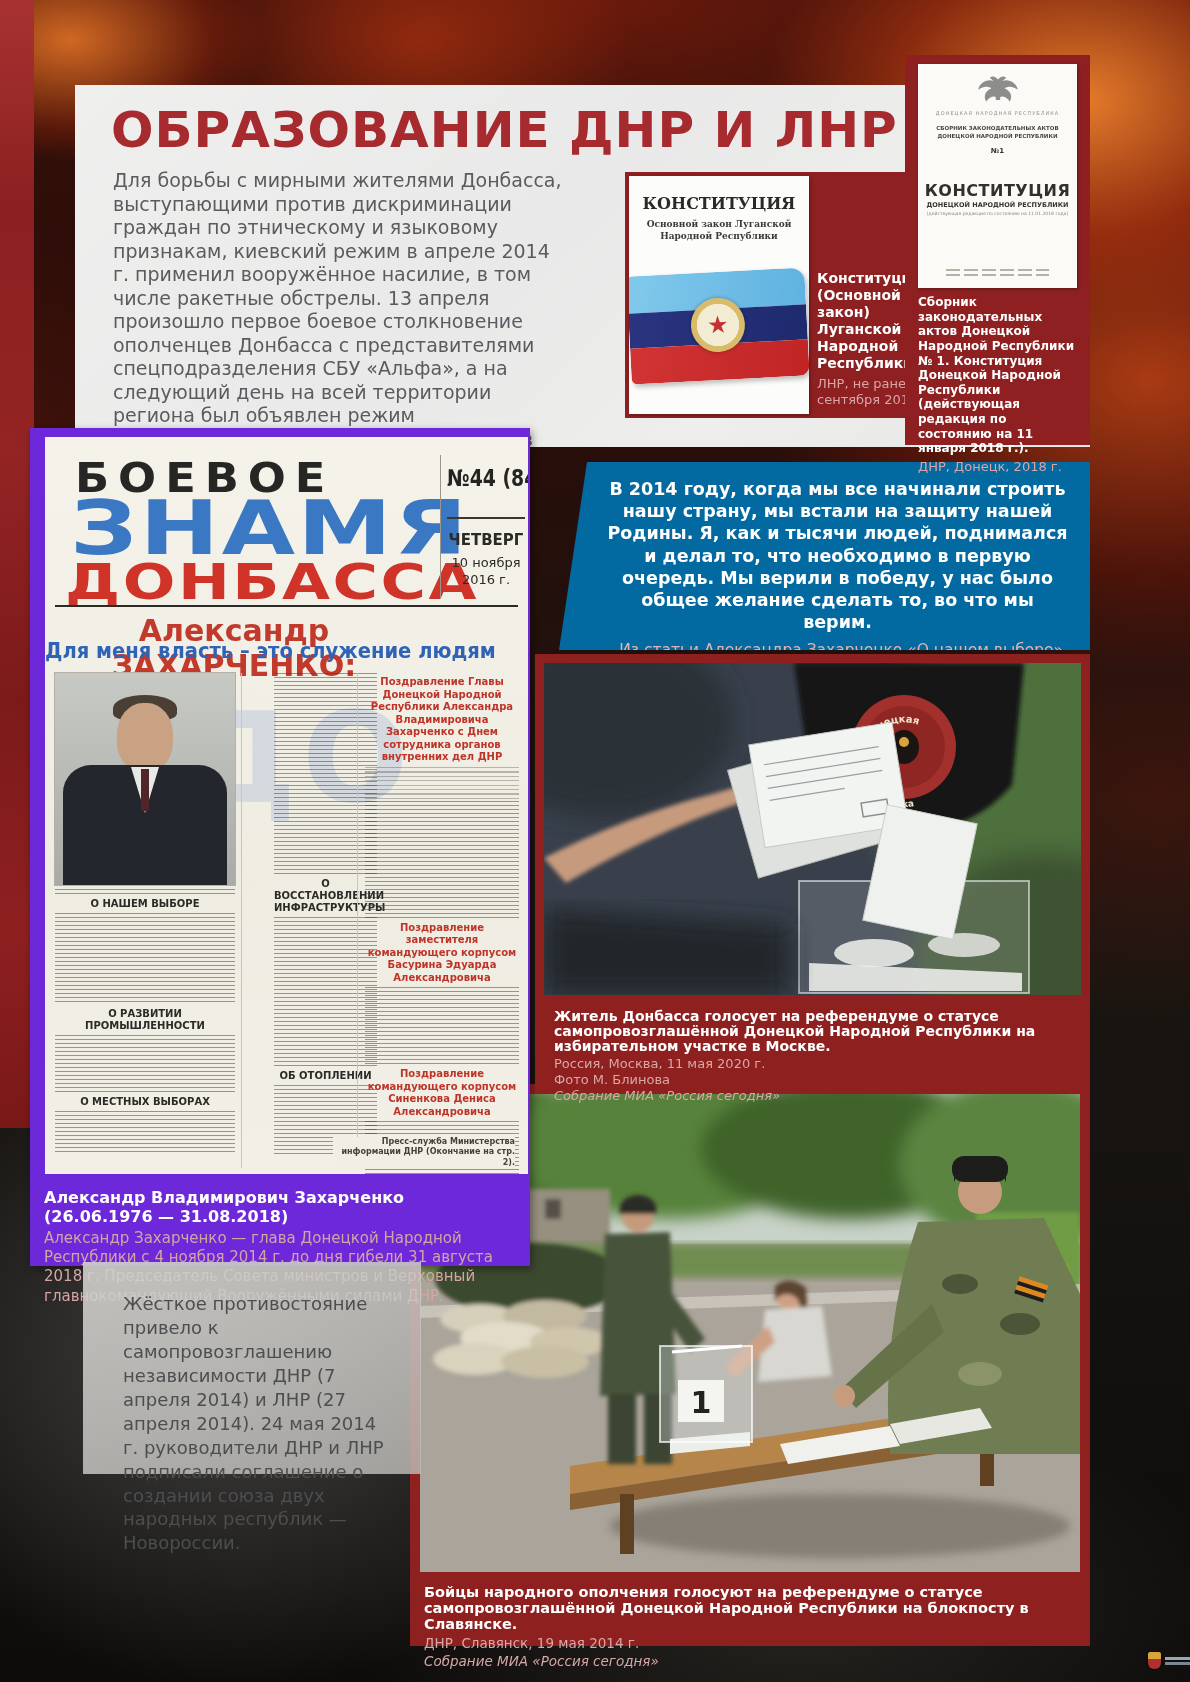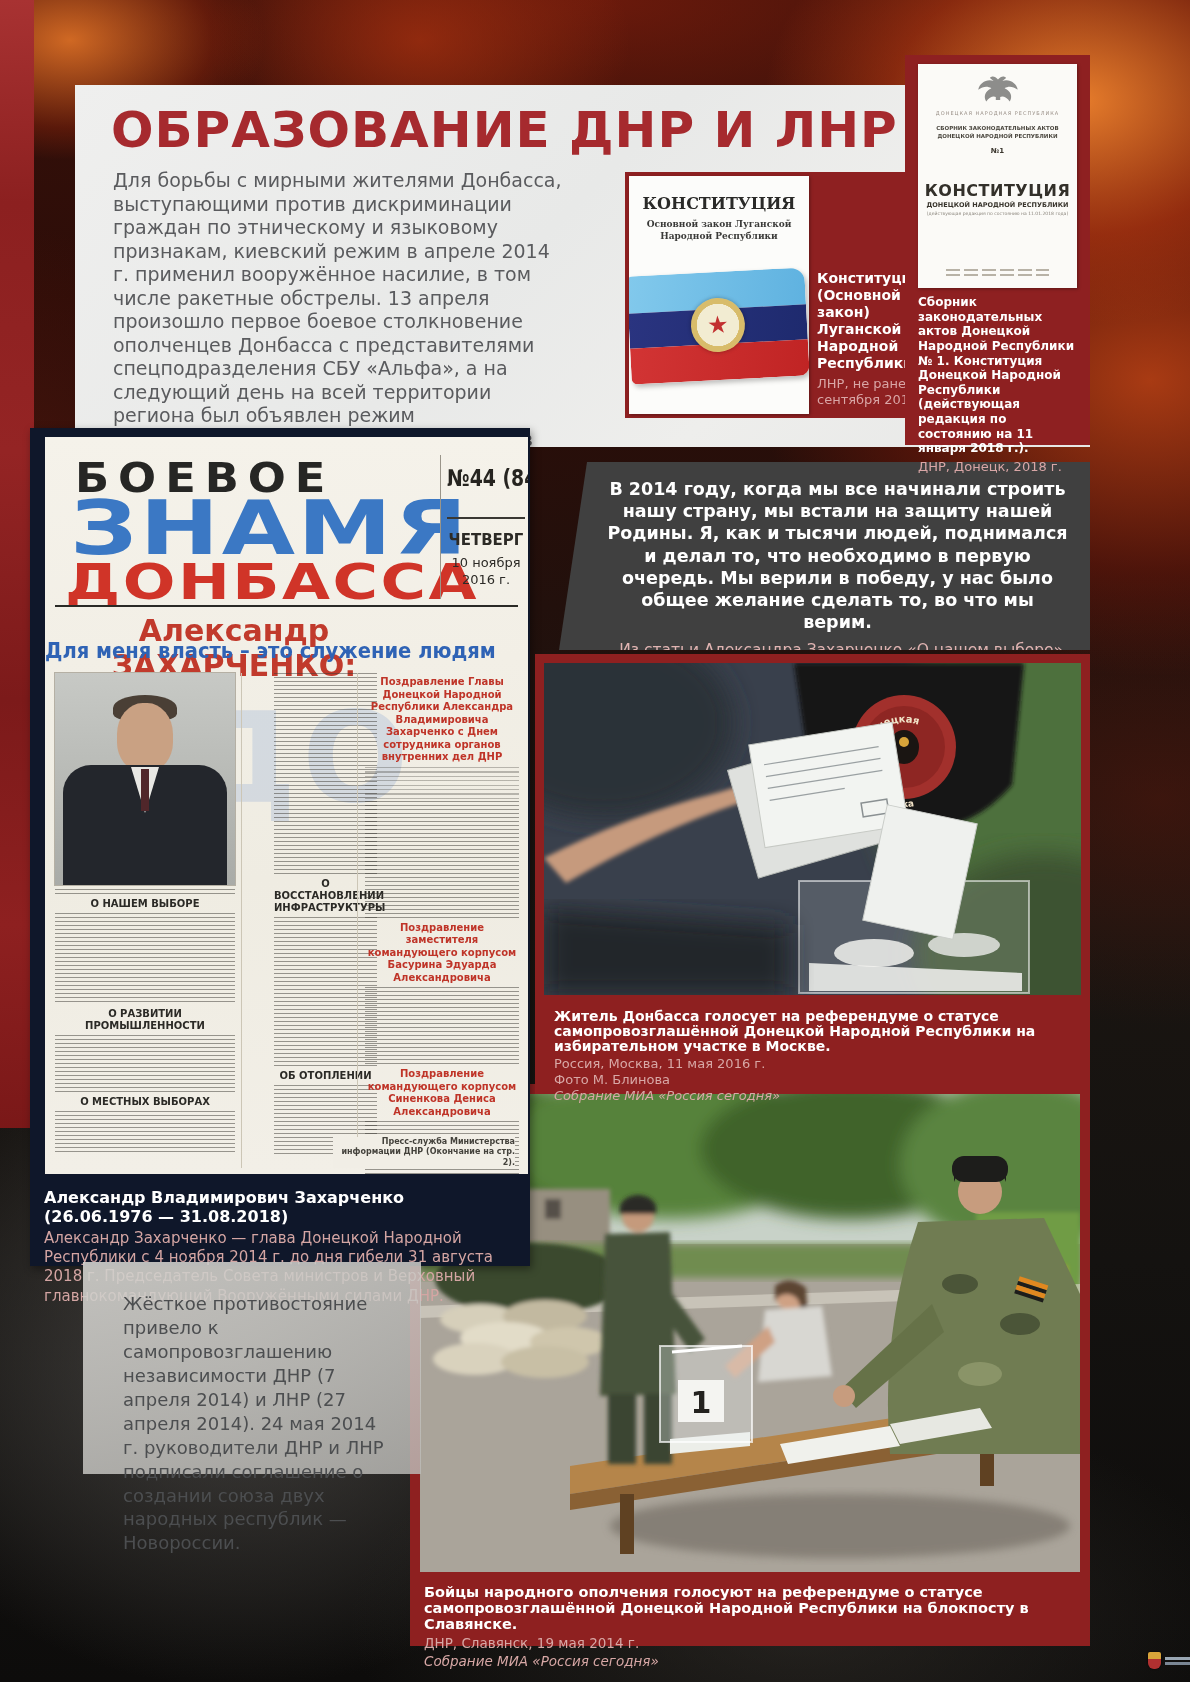--- a/index.html
+++ b/index.html
@@ -48,35 +48,35 @@
   .dnr-series{margin-top:8px;font-size:5.5px;font-weight:bold;line-height:1.5;color:#4c4840;}
   .dnr-no{margin-top:6px;font-size:7px;font-weight:bold;color:#3a362e;}
   .dnr-title{margin-top:26px;font-size:16px;font-weight:bold;letter-spacing:.5px;color:#33302a;}
   .dnr-sub{margin-top:1px;font-size:6.5px;font-weight:bold;color:#3a362e;}
   .dnr-note{margin-top:2px;font-size:4.5px;color:#8a857c;}
   .dnr-bars{position:absolute;left:28px;right:28px;bottom:12px;}
   .bar{height:2px;margin-top:3px;background:repeating-linear-gradient(90deg,#b8b2a6 0 14px,transparent 14px 18px);}
   .dnr-caption{position:absolute;left:13px;top:240px;width:164px;}
   .dnr-caption .cap-b{font-size:12px;}
   
-  .quote-block{position:absolute;left:543px;top:462px;width:547px;height:188px;background:#404040;z-index:2;
+  .quote-block{position:absolute;left:543px;top:462px;width:547px;height:188px;background:#0369a1;z-index:2;
     clip-path:polygon(44px 0,100% 0,100% 100%,16px 100%);}
   .quote-slash{position:absolute;left:24px;top:-8px;width:3px;height:210px;background:#fdfdfd;transform:rotate(8.5deg);}
   .quote-text{padding:16px 20px 0 62px;text-align:center;font-weight:bold;font-size:17.5px;line-height:1.27;color:#ffffff;}
   .quote-attr{margin-top:7px;padding-right:22px;text-align:right;font-size:15.5px;line-height:1.22;color:#e0b4b2;}
   
   .moscow-panel{position:absolute;left:535px;top:654px;width:555px;height:440px;background:#8e2020;z-index:4;}
   .slav-panel{position:absolute;left:410px;top:1084px;width:680px;height:562px;background:#8e2020;z-index:2;}
   .photo-svg{position:absolute;display:block;}
   .photo-cap{position:absolute;left:0;right:0;}
   .cap-bold{font-weight:bold;font-size:14.5px;line-height:1.12;color:#ffffff;}
   .cap-line{margin-top:3px;font-size:13.5px;line-height:1.15;color:#d8a8a6;}
   .cap-italic{font-style:italic;}
   
-  .news-frame{position:absolute;left:30px;top:428px;width:500px;height:838px;background:#0f172a;z-index:3;box-shadow:2px 3px 8px rgba(0,0,0,.4);}
+  .news-frame{position:absolute;left:30px;top:428px;width:500px;height:838px;background:#6d28d9;z-index:3;box-shadow:2px 3px 8px rgba(0,0,0,.4);}
   .news-page{position:absolute;left:15px;top:9px;width:483px;height:737px;background:linear-gradient(180deg,#f5f2ea,#efece2 60%,#f2efe7);overflow:hidden;}
   .np-boevoe{position:absolute;left:30px;top:18px;font-size:40px;font-weight:bold;letter-spacing:8px;color:#262624;transform:scaleX(1.12);transform-origin:left;white-space:nowrap;}
   .np-flag{position:absolute;left:278px;top:10px;width:162px;height:52px;}
   .np-ribbon{text-align:right;font-style:italic;font-weight:bold;font-size:11px;color:#c4342a;}
   .np-stripes{position:relative;margin-top:2px;}
   .np-s1{height:8px;background:#22211f;}
   .np-s2{height:11px;background:#2a58a8;text-align:right;color:#fff;font-size:5px;line-height:11px;letter-spacing:.5px;padding-right:4px;}
   .np-s3{height:8px;background:#c03028;}
   .np-eagle{position:absolute;left:40px;top:-7px;width:32px;height:32px;border-radius:50%;
     background:radial-gradient(#ecd28a,#c59a3c);display:flex;align-items:center;justify-content:center;box-shadow:0 0 2px rgba(0,0,0,.4);}
@@ -384,21 +384,21 @@
         <rect x="255" y="218" width="230" height="112" fill="rgba(235,240,245,0.16)" stroke="rgba(255,255,255,0.55)" stroke-width="2"></rect>
         <path d="M265 300 L478 310 L478 328 L265 328 Z" fill="#e8e9e6" opacity=".92"></path>
         <ellipse cx="330" cy="290" rx="40" ry="14" fill="#f2f2ef" opacity=".85"></ellipse>
         <ellipse cx="420" cy="282" rx="36" ry="12" fill="#eceeeb" opacity=".8"></ellipse>
         <rect x="330" y="150" width="92" height="118" fill="#eff1ee" stroke="#c9ccc8" transform="rotate(12 376 209)"></rect>
       </g>
       <path d="M0 245 L245 262 L245 332 L0 332 Z" fill="#23262b" filter="url(#mb12)"></path>
     </svg>
     <div class="photo-cap" style="top:350px;padding:5px 19px 0">
       <div class="cap-bold" style="font-size:14px;line-height:1.08">Житель Донбасса голосует на референдуме о статусе самопровозглашённой Донецкой Народной Республики на избирательном участке в Москве.</div>
-      <div class="cap-line" style="font-size:13px">Россия, Москва, 11 мая 2016 г.</div>
+      <div class="cap-line" style="font-size:13px">Россия, Москва, 11 мая 2020 г.</div>
       <div class="cap-line" style="font-size:13px;margin-top:1px">Фото М. Блинова</div>
       <div class="cap-line cap-italic" style="font-size:13px;margin-top:1px">Собрание МИА «Россия сегодня»</div>
     </div>
   </div>
 
   <div class="confront-block">
     <div class="confront-text">Жёсткое противостояние привело к самопровозглашению независимости ДНР (7 апреля 2014) и ЛНР (27 апреля 2014). 24 мая 2014 г. руководители ДНР и ЛНР подписали соглашение о создании союза двух народных республик — Новороссии.</div>
   </div>
 
   <div class="site-logo">

